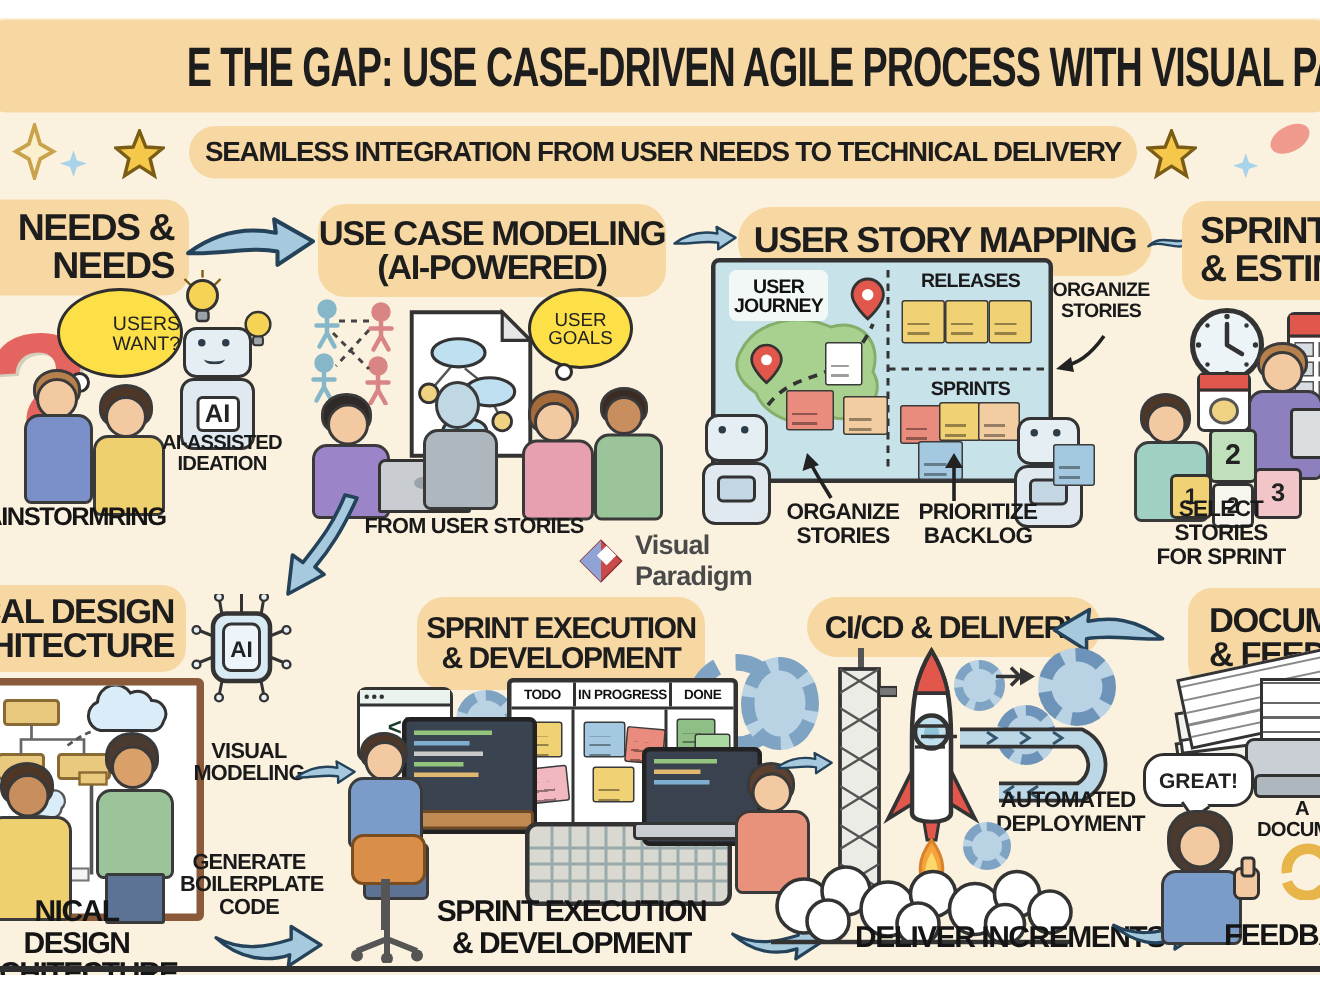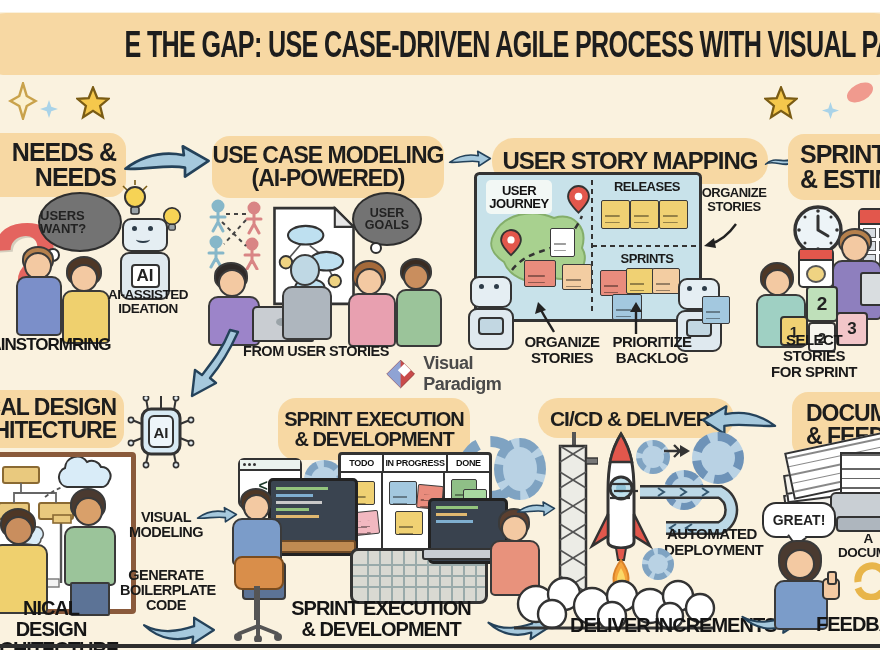--- a/index.html
+++ b/index.html
@@ -3,22 +3,22 @@
 <meta charset="utf-8">
 <style>
   html,body{margin:0;padding:0;}
   body{width:880px;height:660px;background:#ffffff;font-family:"Liberation Sans",sans-serif;}
   #canvas{position:relative;width:880px;height:660px;background:#FAF2DF;overflow:hidden;}
   .abs{position:absolute;}
   .banner{background:#F7D8A3;color:#1d1d1d;font-weight:bold;text-align:center;
           display:flex;flex-direction:column;justify-content:center;letter-spacing:-1px;line-height:1.0;}
   .cap{font-weight:bold;color:#151515;text-align:center;line-height:1.03;letter-spacing:-1px;}
   .note{font-weight:bold;color:#1a1a1a;text-align:center;line-height:1.05;letter-spacing:-0.5px;}
-  .bubble{background:#737373;border:2.5px solid #2e2e2e;border-radius:50%;display:flex;align-items:center;
-          justify-content:center;text-align:left;font-weight:bold;color:#222;line-height:1.0;}
+  .bubble{background:#fde047;border:2.5px solid #2e2e2e;border-radius:50%;display:flex;align-items:center;
+          justify-content:center;text-align:right;font-weight:normal;color:#222;line-height:1.0;}
   .sticky{position:absolute;border:1.8px solid #3a3a3a;border-radius:2px;
           background-image:repeating-linear-gradient(to bottom,transparent 0 5px,rgba(0,0,0,.38) 5px 6.6px);
           background-position:0 6px;background-size:70% 100%;background-repeat:no-repeat;background-origin:content-box;padding:3px;}
   .ph{position:absolute;border-radius:50%;background:#F3C9A2;border:2px solid #3a3a3a;}
   .phair{position:absolute;border-radius:55% 55% 45% 45%;background:#6B4A33;border:2px solid #3a3a3a;}
   .pb{position:absolute;border:2px solid #3a3a3a;border-radius:10px 10px 5px 5px;}
   .bh{position:absolute;background:#E5EEF3;border:2.5px solid #333;border-radius:9px;}
   .beye{position:absolute;width:5px;height:5px;border-radius:50%;background:#2d3c49;top:6px;}
   .bbody{position:absolute;background:#DFE9EF;border:2.5px solid #333;border-radius:9px;}
   .bscreen{position:absolute;background:#C2D7E2;border:2px solid #333;border-radius:4px;}
@@ -35,20 +35,23 @@
 
   
   <div class="abs" style="left:0;top:0;width:880px;height:12px;background:#fff;"></div>
 
   
   <div class="abs banner" style="left:-24px;top:13px;width:928px;height:62px;border-radius:30px;">
     <span style="display:inline-block;white-space:nowrap;font-size:37px;transform:scaleX(0.68);transform-origin:center;letter-spacing:-1px;">E THE GAP: USE CASE-DRIVEN AGILE PROCESS WITH VISUAL PARADIG</span>
   </div>
 
   
+  <div class="abs banner" style="left:126px;top:84px;width:632px;height:35px;border-radius:18px;">
+    <span style="font-size:18.5px;white-space:nowrap;letter-spacing:-0.8px;">SEAMLESS INTEGRATION FROM USER NEEDS TO TECHNICAL DELIVERY</span>
+  </div>
   <svg class="abs" style="left:8px;top:82px;" width="30" height="38" viewBox="0 0 24 30">
     <path d="M12 1 L15 11 L22 15 L15 19 L12 29 L9 19 L2 15 L9 11 Z" fill="#FBF0CE" stroke="#C9A24B" stroke-width="2"></path>
     </svg>
   <svg class="abs" style="left:40px;top:100px;" width="18" height="18" viewBox="0 0 24 24">
     <path d="M12 0 L15 9 L24 12 L15 15 L12 24 L9 15 L0 12 L9 9 Z" fill="#A9D3E8"></path>
     </svg>
   <svg class="abs" style="left:76px;top:86px;" width="34" height="34" viewBox="0 0 24 24">
     <path d="M12 1 L15 8.5 L23 9 L17 14 L19 22 L12 17.5 L5 22 L7 14 L1 9 L9 8.5 Z" fill="#F5C84C" stroke="#7a5c14" stroke-width="1.6"></path>
     </svg>
   <svg class="abs" style="left:764px;top:86px;" width="34" height="34" viewBox="0 0 24 24">
@@ -412,21 +415,21 @@
     <div class="phair" style="left:10px;top:0;width:32px;height:26px;background:#4E3726;"></div>
     <div class="ph" style="left:14px;top:8px;width:25px;height:25px;background:#C98E5E;"></div>
     <div class="pb" style="left:2px;top:36px;width:52px;height:66px;background:#EFD06E;"></div>
   </div>
   <div class="person abs" style="left:58px;top:488px;width:64px;height:126px;">
     <div class="phair" style="left:12px;top:0;width:32px;height:28px;background:#4A3A30;"></div>
     <div class="ph" style="left:16px;top:9px;width:25px;height:25px;background:#D9A06A;"></div>
     <div class="pb" style="left:6px;top:38px;width:48px;height:56px;background:#9BC49A;"></div>
     <div class="pb" style="left:12px;top:94px;width:36px;height:30px;background:#5C7396;border-radius:2px;"></div>
   </div>
-  <div class="abs note" style="left:128px;top:494px;width:76px;font-size:14.5px;margin-top:16px;">
+  <div class="abs note" style="left:128px;top:494px;width:76px;font-size:14.5px;">
     <div>VISUAL</div>
     <div>MODELING</div>
   </div>
   <div class="abs note" style="left:120px;top:568px;width:92px;font-size:14.5px;">
     <div>GENERATE</div>
     <div>BOILERPLATE</div>
     <div>CODE</div>
   </div>
   <svg class="abs" style="left:196px;top:500px;" width="42" height="30" viewBox="0 0 80 36">
     <path d="M3 24 C22 10 40 9 55 12 L54 4 L77 17 L56 31 L56 23 C40 20 22 25 3 24 Z" fill="#A6C9DD" stroke="#24425A" stroke-width="3" stroke-linejoin="round"></path>

